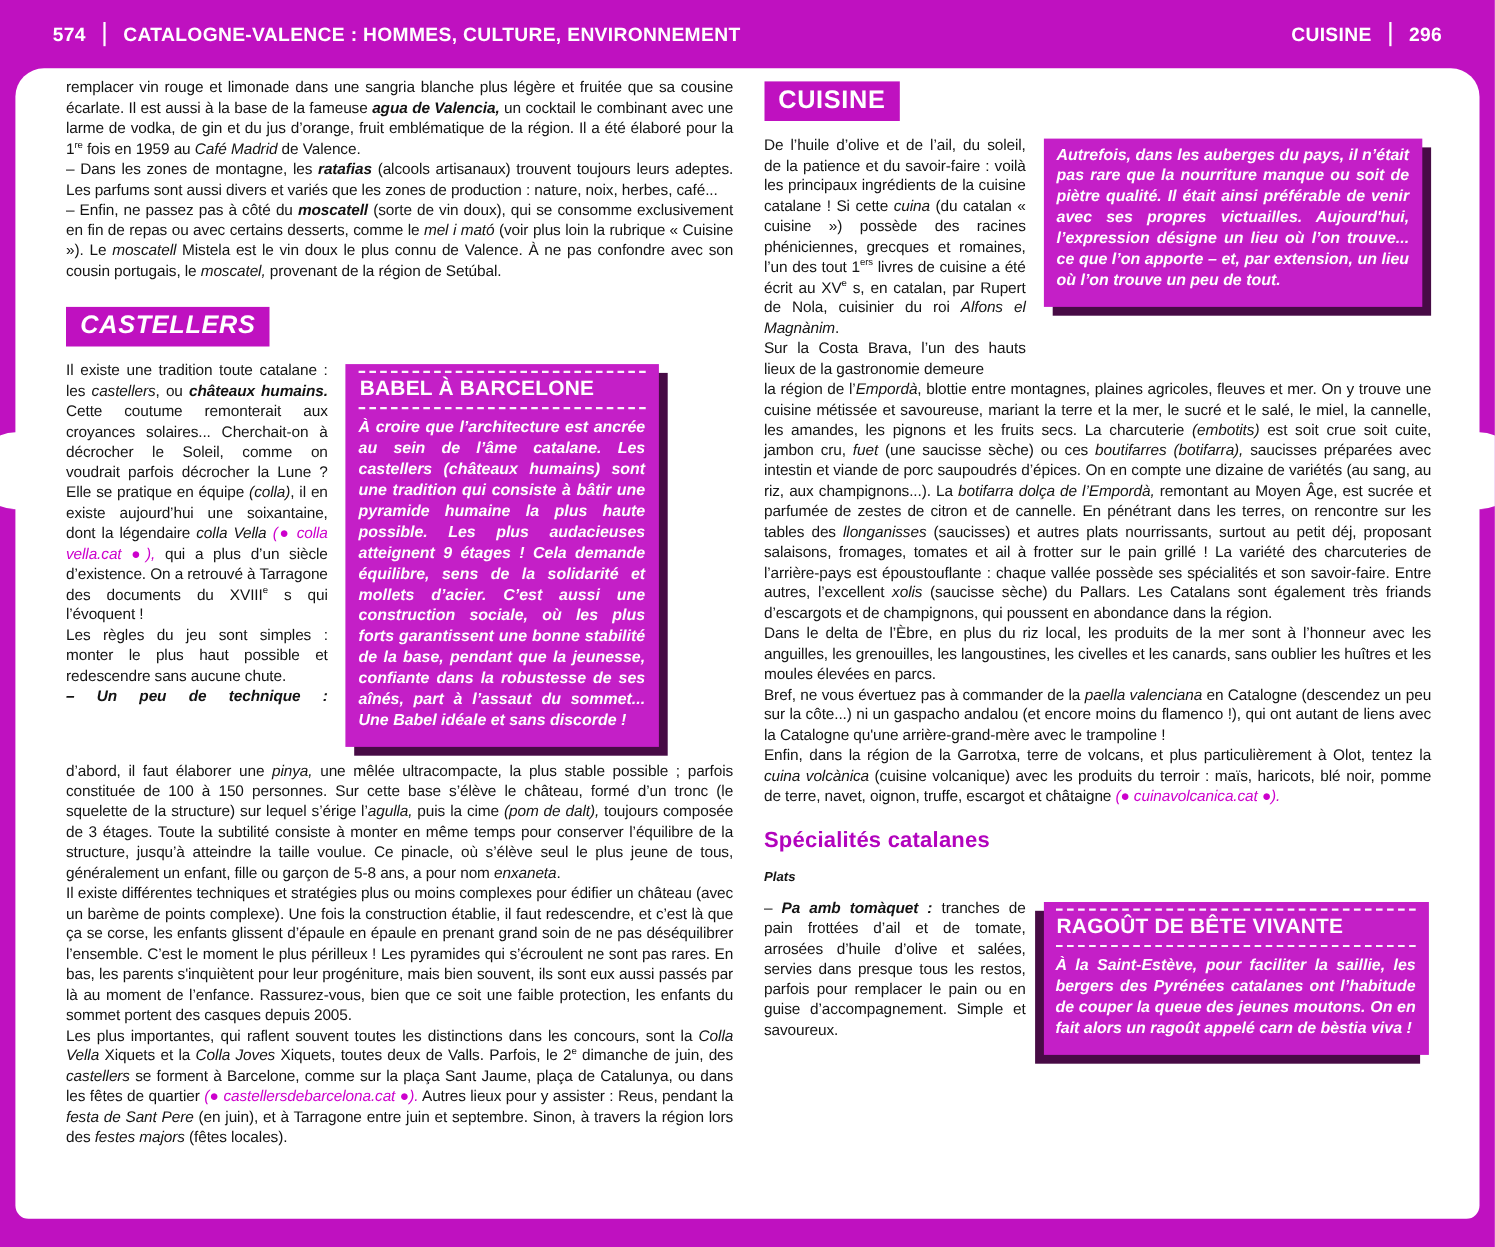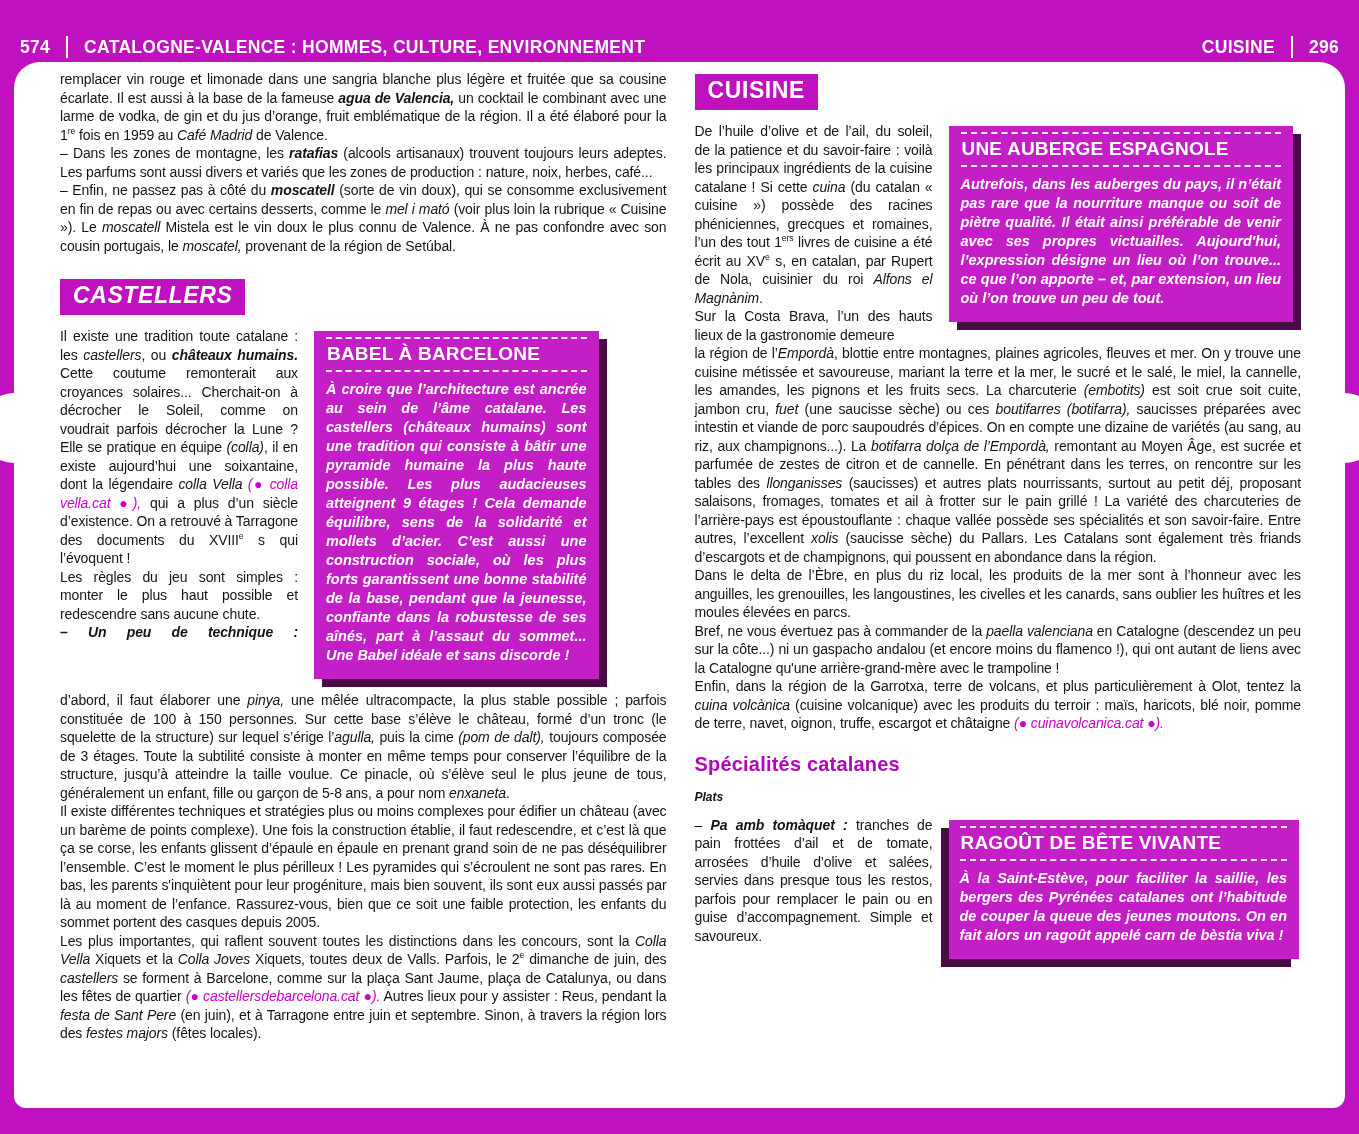--- a/index.html
+++ b/index.html
@@ -10,23 +10,23 @@
     --heading:#b203bd;
   }
   *{box-sizing:border-box;}
   html,body{margin:0;padding:0;}
   body{font-family:"Liberation Sans",sans-serif;}
   .canvas{
     position:relative;width:1359px;height:1134px;
     background:var(--mag);overflow:hidden;
   }
   .header-bar{
-    position:absolute;top:16px;left:0;right:0;height:62px;
+    position:absolute;top:0;left:0;right:0;height:62px;
     display:flex;justify-content:space-between;align-items:center;
-    padding:0 20px;color:#fff;
+    padding:0 48px;color:#fff;
   }
   .hdr-group{display:flex;align-items:center;font-weight:bold;font-size:17.5px;letter-spacing:.3px;}
   .hdr-sep{display:inline-block;width:2px;height:22px;background:#fff;margin:0 16px;}
   .paper{
     position:absolute;left:14px;right:14px;top:62px;bottom:26px;
     background:#ffffff;border-radius:26px 26px 12px 12px;
     padding:8px 44px 0 46px;
     display:flex;gap:28px;overflow:hidden;
   }
   .page{flex:1 1 0;min-width:0;}
@@ -129,21 +129,20 @@
       <div class="title-box first">
         <span>CUISINE</span>
       </div>
 
       <div class="two-col">
         <div class="col-narrow">
           <p class="bt"><span>De l’huile d’olive et de l’ail, du soleil, de la patience et du savoir-faire : voilà les principaux ingrédients de la cuisine catalane ! Si cette </span><span class="seg-i">cuina</span><span> (du catalan « cuisine ») possède des racines phéniciennes, grecques et romaines, l’un des tout 1</span><span class="seg-sup">ers</span><span> livres de cuisine a été écrit au XV</span><span class="seg-sup">e</span><span> s, en catalan, par Rupert de Nola, cuisinier du roi </span><span class="seg-i">Alfons el Magnànim</span><span>.</span></p>
           <p class="bt"><span>Sur la Costa Brava, l’un des hauts lieux de la gastronomie demeure</span></p>
         </div>
         <aside class="infobox">
-          <div class="ib-title">UNE AUBERGE ESPAGNOLE</div>
           <div class="ib-body">Autrefois, dans les auberges du pays, il n’était pas rare que la nourriture manque ou soit de piètre qualité. Il était ainsi préférable de venir avec ses propres victuailles. Aujourd'hui, l’expression désigne un lieu où l’on trouve... ce que l’on apporte – et, par extension, un lieu où l’on trouve un peu de tout.</div>
         </aside>
       </div>
 
       <p class="bt"><span>la région de l’</span><span class="seg-i">Empordà</span><span>, blottie entre montagnes, plaines agricoles, fleuves et mer. On y trouve une cuisine métissée et savoureuse, mariant la terre et la mer, le sucré et le salé, le miel, la cannelle, les amandes, les pignons et les fruits secs. La charcuterie </span><span class="seg-i">(embotits)</span><span> est soit crue soit cuite, jambon cru, </span><span class="seg-i">fuet</span><span> (une saucisse sèche) ou ces </span><span class="seg-i">boutifarres (botifarra),</span><span> saucisses préparées avec intestin et viande de porc saupoudrés d’épices. On en compte une dizaine de variétés (au sang, au riz, aux champignons...). La </span><span class="seg-i">botifarra dolça de l’Empordà,</span><span> remontant au Moyen Âge, est sucrée et parfumée de zestes de citron et de cannelle. En pénétrant dans les terres, on rencontre sur les tables des </span><span class="seg-i">llonganisses</span><span> (saucisses) et autres plats nourrissants, surtout au petit déj, proposant salaisons, fromages, tomates et ail à frotter sur le pain grillé ! La variété des charcuteries de l’arrière-pays est époustouflante : chaque vallée possède ses spécialités et son savoir-faire. Entre autres, l’excellent </span><span class="seg-i">xolis</span><span> (saucisse sèche) du Pallars. Les Catalans sont également très friands d’escargots et de champignons, qui poussent en abondance dans la région.</span></p>
       <p class="bt"><span>Dans le delta de l’Èbre, en plus du riz local, les produits de la mer sont à l’honneur avec les anguilles, les grenouilles, les langoustines, les civelles et les canards, sans oublier les huîtres et les moules élevées en parcs.</span></p>
       <p class="bt"><span>Bref, ne vous évertuez pas à commander de la </span><span class="seg-i">paella valenciana</span><span> en Catalogne (descendez un peu sur la côte...) ni un gaspacho andalou (et encore moins du flamenco !), qui ont autant de liens avec la Catalogne qu'une arrière-grand-mère avec le trampoline !</span></p>
       <p class="bt"><span>Enfin, dans la région de la Garrotxa, terre de volcans, et plus particulièrement à Olot, tentez la </span><span class="seg-i">cuina volcànica</span><span> (cuisine volcanique) avec les produits du terroir : maïs, haricots, blé noir, pomme de terre, navet, oignon, truffe, escargot et châtaigne </span><span class="seg-il">(● cuinavolcanica.cat ●).</span></p>
 
       <h2 class="sub-heading">Spécialités catalanes</h2>

